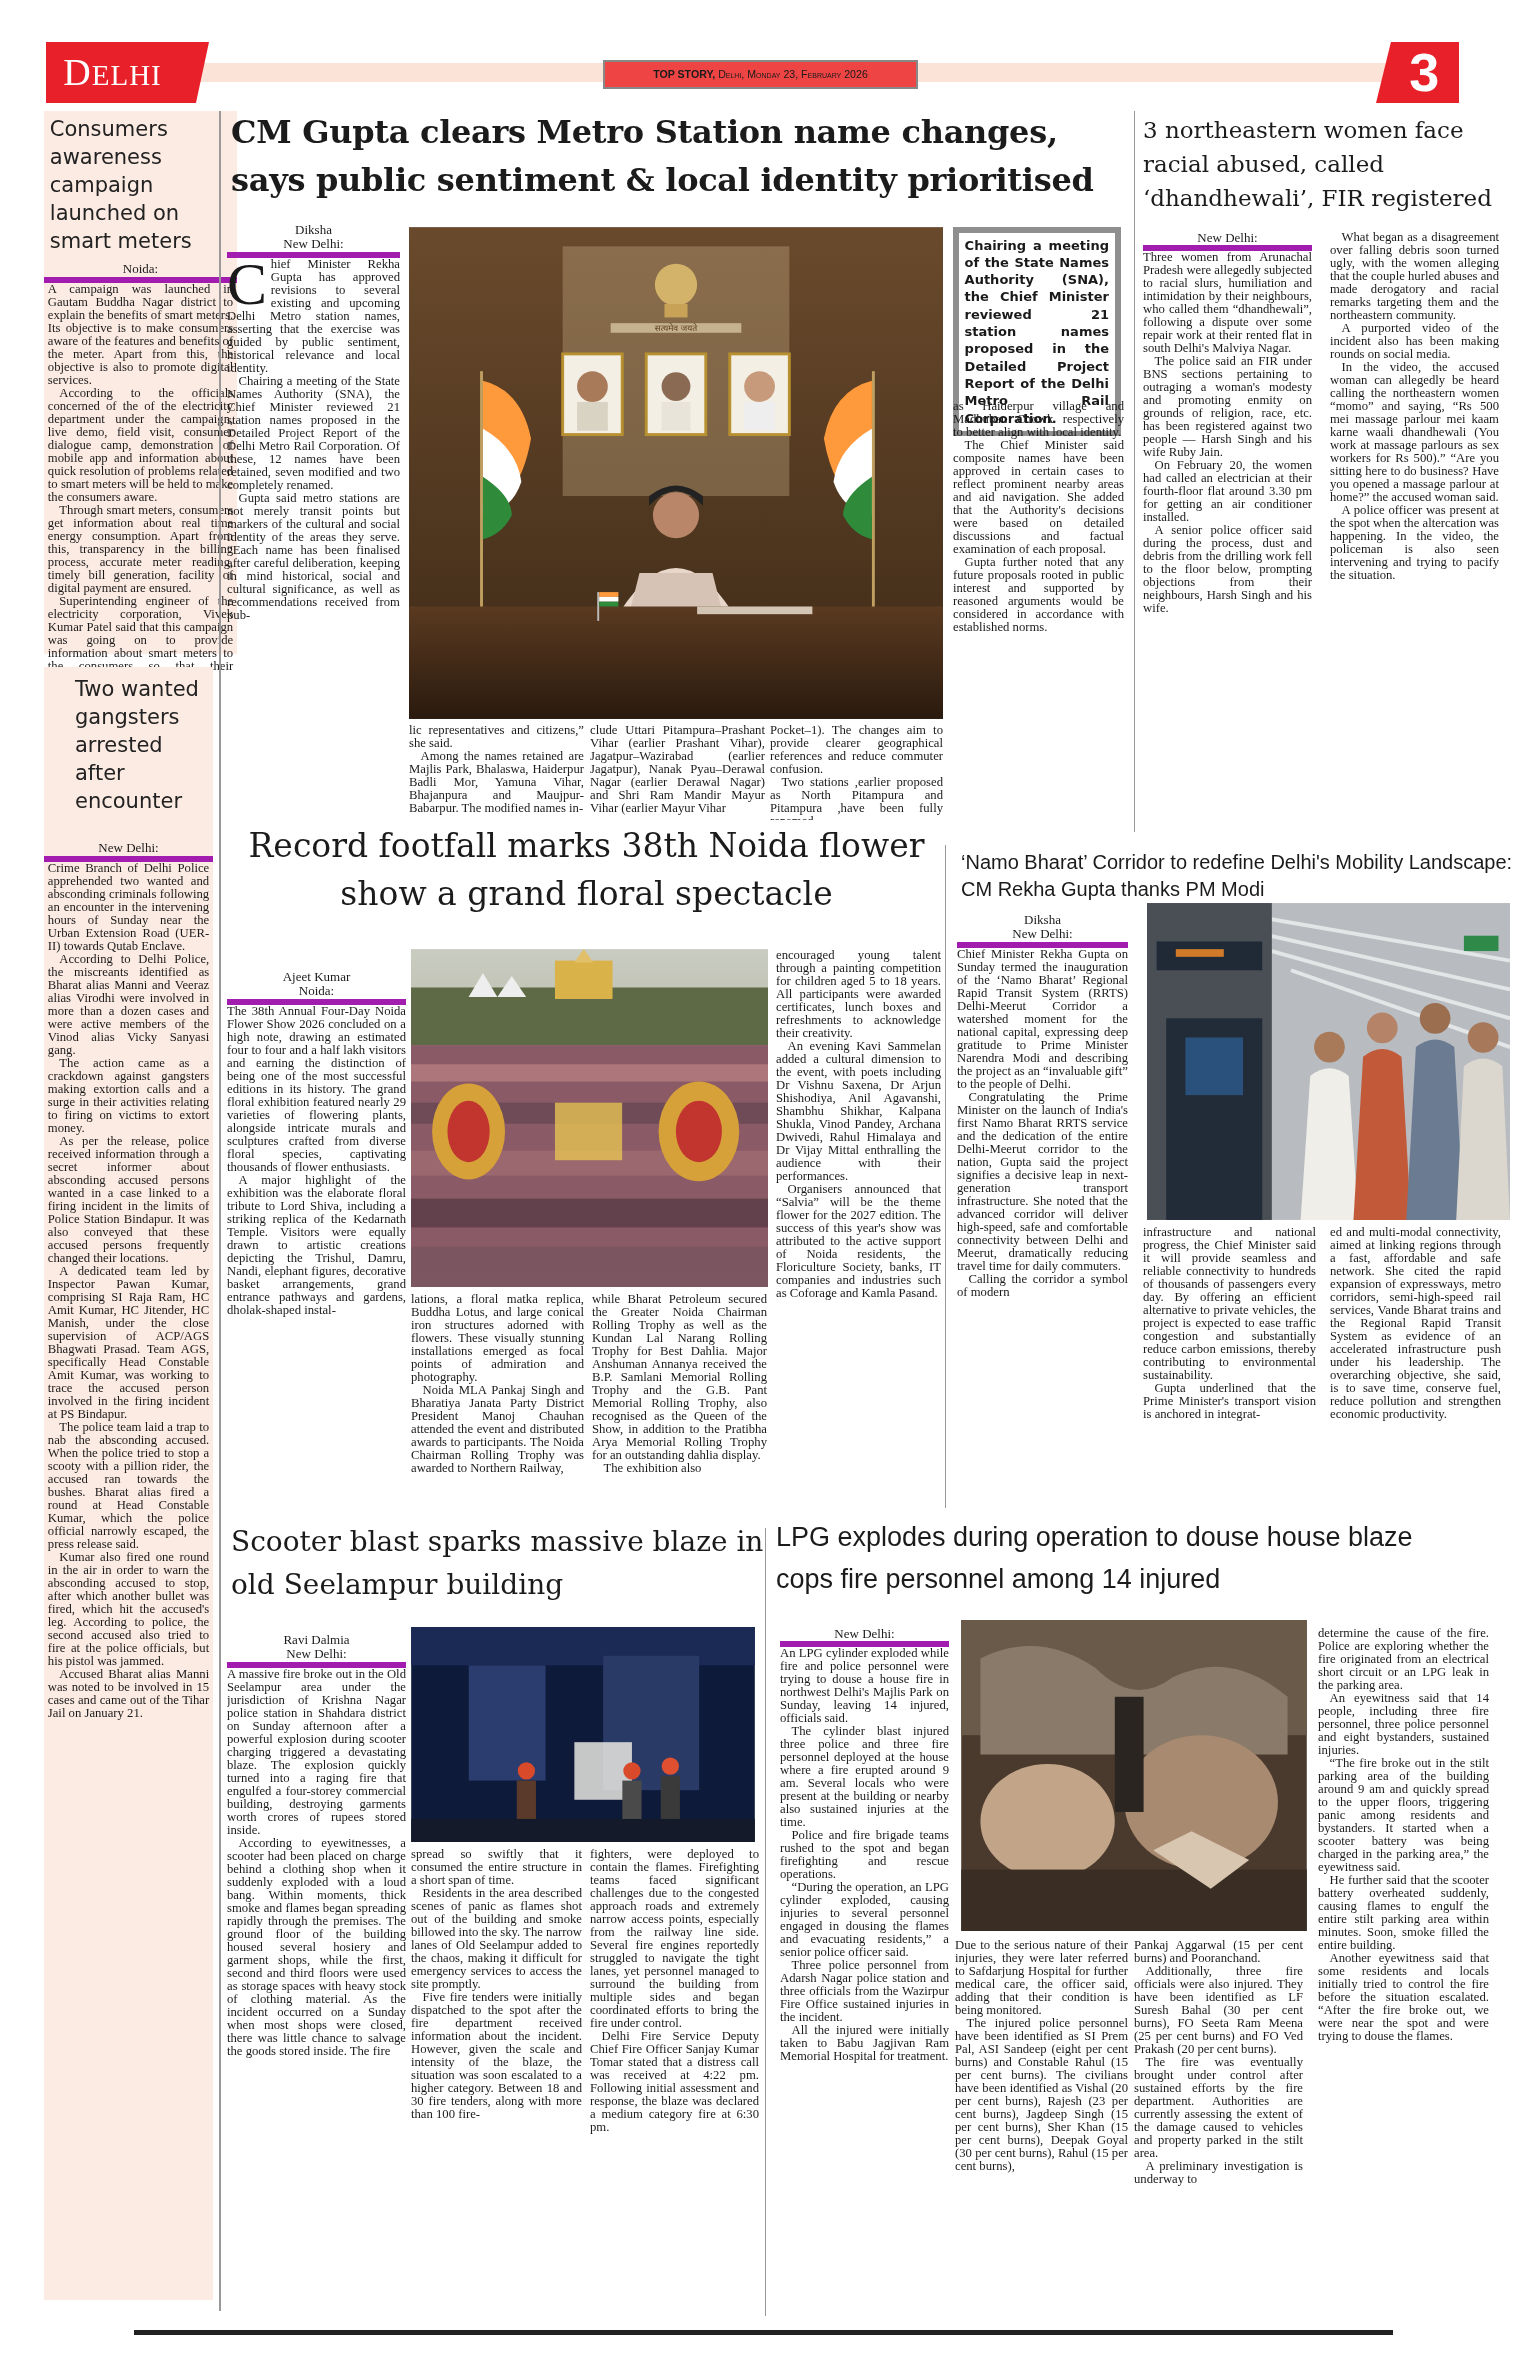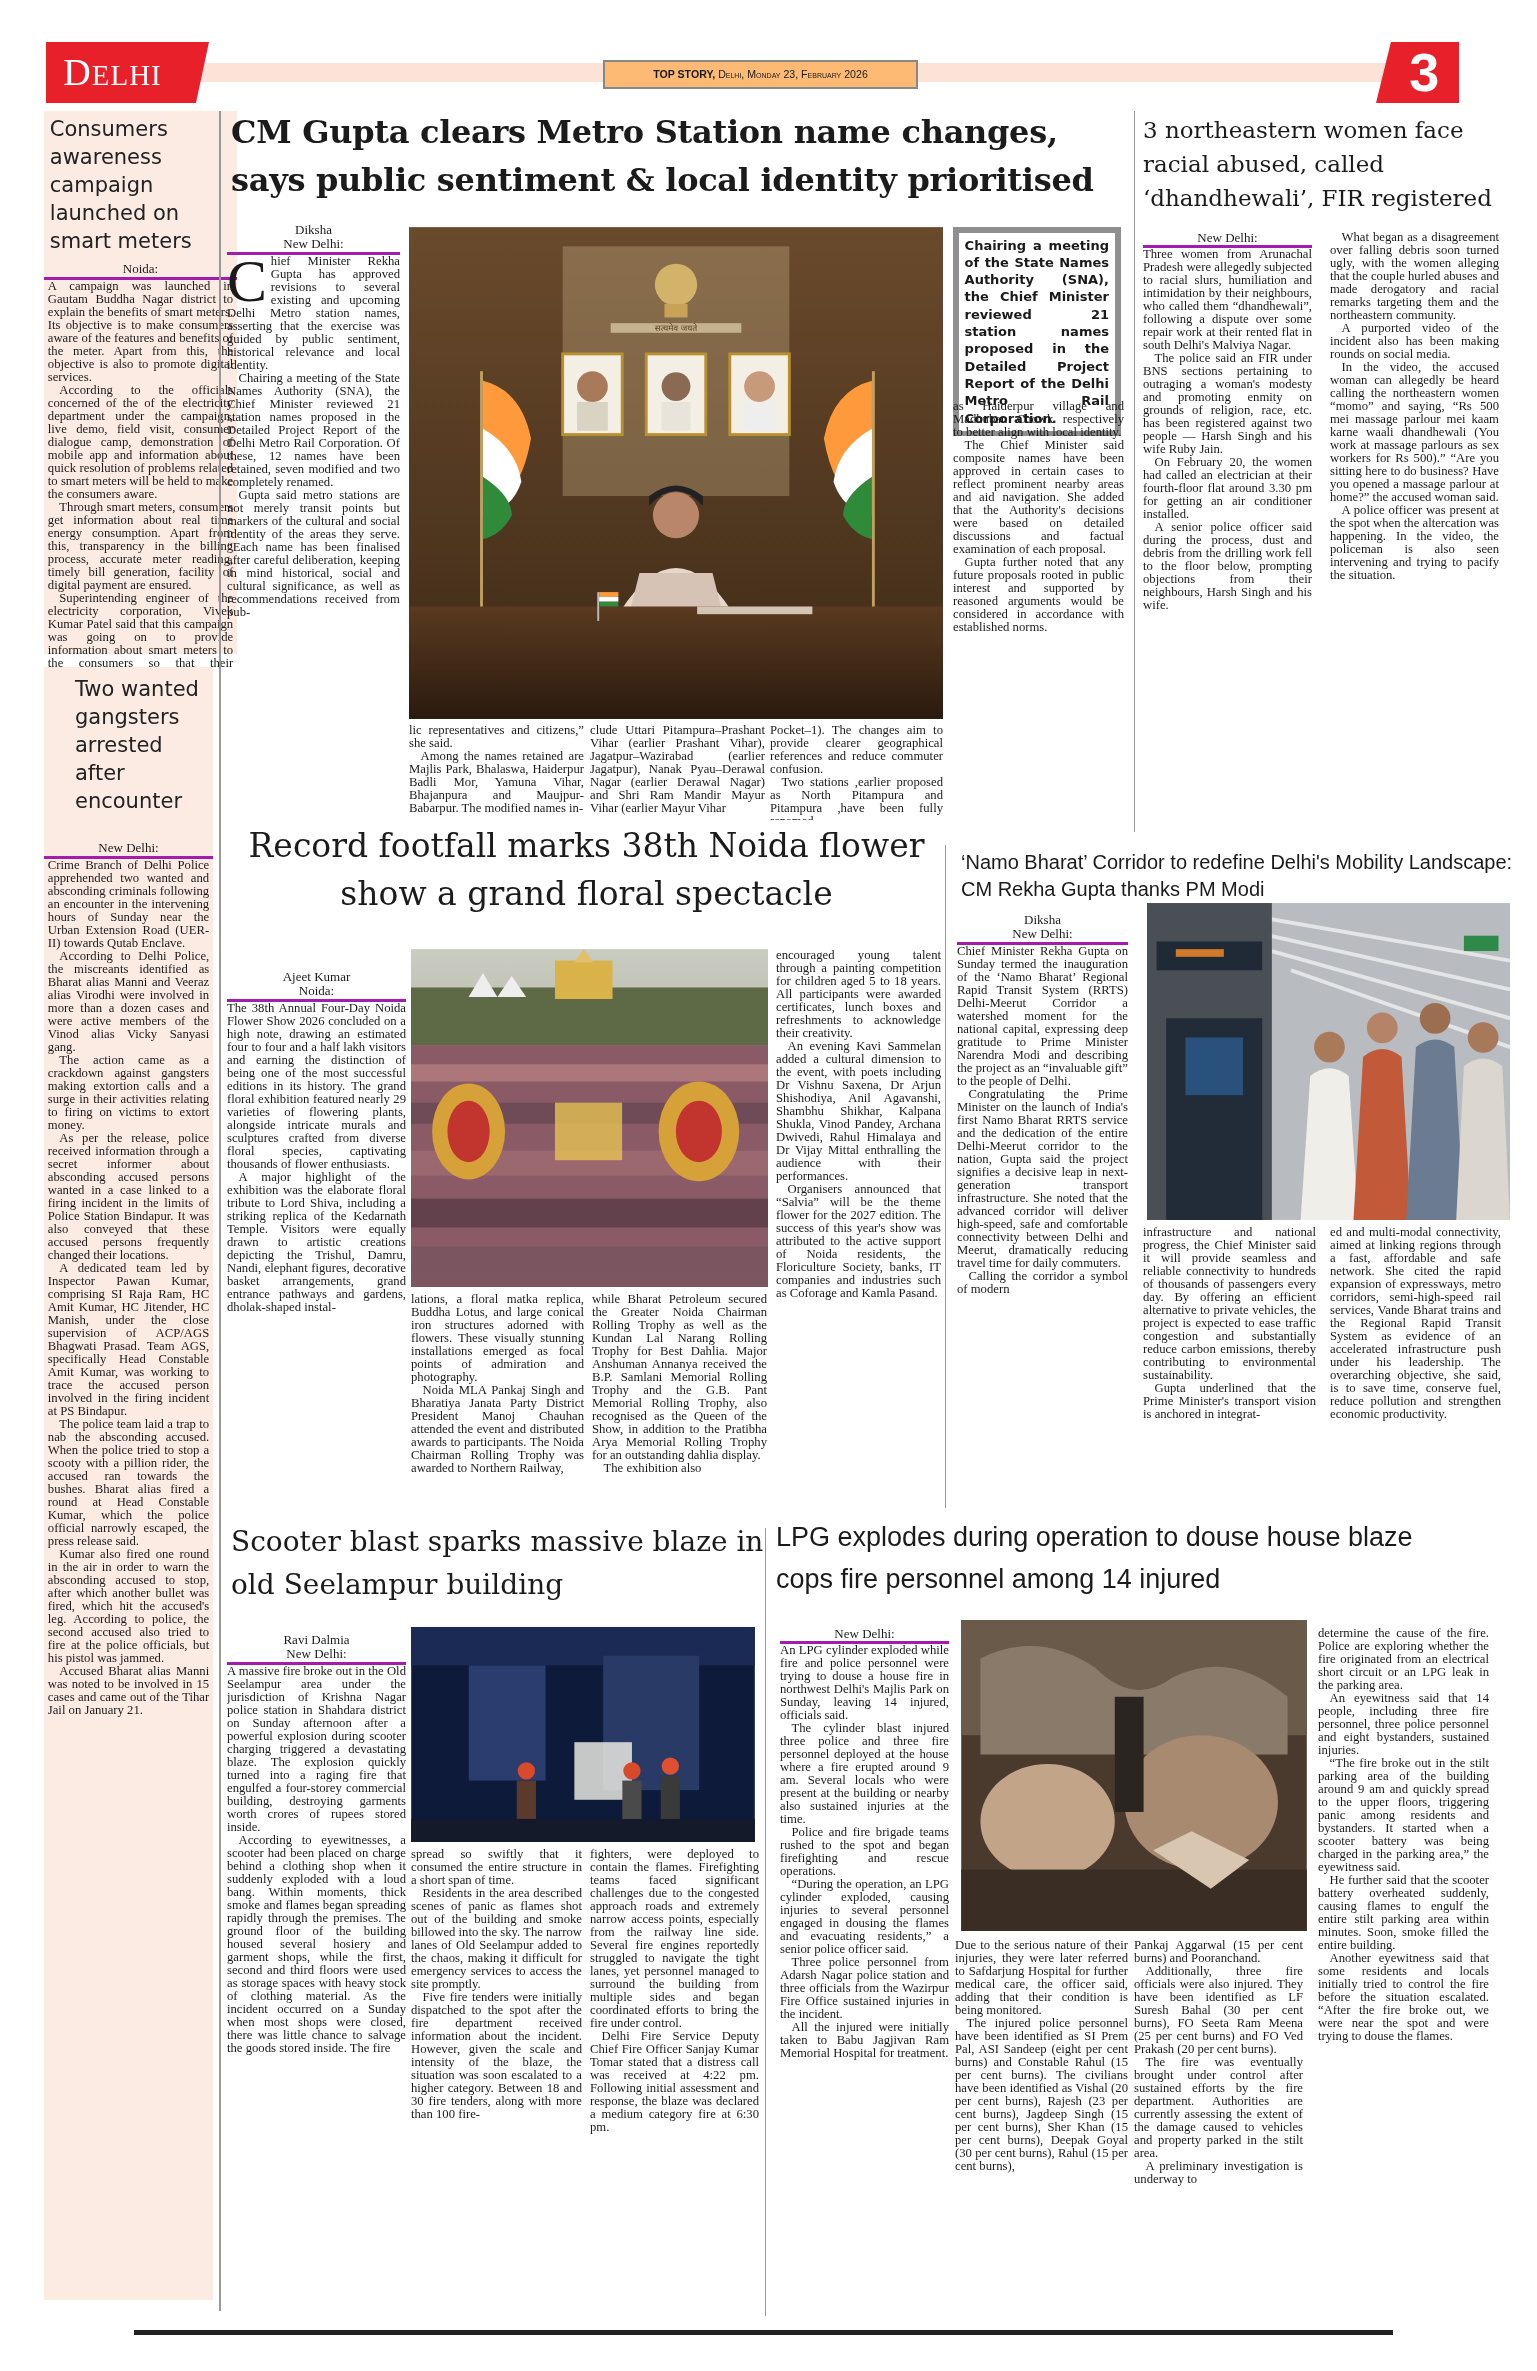--- a/index.html
+++ b/index.html
@@ -3,27 +3,27 @@
 <meta charset="utf-8">
 <style>
   html,body{margin:0;padding:0;background:#fff;}
   body{width:1537px;height:2372px;position:relative;overflow:hidden;font-family:"DejaVu Serif",serif;color:#1a1a1a;}
   .abs{position:absolute;}
   
   .mast-band{left:67px;top:63px;width:1388px;height:19px;background:#fbe3d7;}
   .sect-tag{left:46px;top:42px;width:163px;height:61px;background:#e8202a;clip-path:polygon(0 0,100% 0,92% 100%,0 100%);color:#fff;font-family:"Liberation Serif",serif;font-size:29px;line-height:61px;padding-left:17.3px;box-sizing:border-box;letter-spacing:1px;}
   .sect-tag .big{font-size:38px;}
   .page-no{left:1376px;top:42px;width:83px;height:61px;background:#e8202a;clip-path:polygon(18% 0,100% 0,100% 100%,0 100%);color:#fff;font-family:"Liberation Sans",sans-serif;font-weight:bold;font-size:54px;line-height:61px;text-align:center;padding-left:13.4px;box-sizing:border-box;}
-  .dateline{left:603px;top:60px;width:311px;height:25px;border:2.9px solid #888;background:#fdba74;font-family:"Liberation Sans",sans-serif;font-size:10.6px;line-height:25px;text-align:center;box-sizing:content-box;}
+  .dateline{left:603px;top:60px;width:311px;height:25px;border:2.9px solid #888;background:#ef4444;font-family:"Liberation Sans",sans-serif;font-size:10.6px;line-height:25px;text-align:center;box-sizing:content-box;}
   .dateline b{font-weight:bold;}
   .rule-bottom{left:134px;top:2330px;width:1259px;height:4.8px;background:#222;}
   
   .side-box{background:#fcebe3;}
   .side-head{font-family:"DejaVu Sans",sans-serif;font-size:21px;line-height:28px;color:#222;padding:3.8px 5.8px;}
-  .place{font-family:"Liberation Serif",serif;font-size:13px;text-align:center;border-bottom:3px solid #a21caf;line-height:14.4px;}
+  .place{font-family:"Liberation Serif",serif;font-size:13px;text-align:center;border-bottom:6px solid #a21caf;line-height:14.4px;}
   .body{font-family:"Liberation Serif",serif;font-size:12.7px;line-height:13px;text-align:justify;hyphens:auto;}
   .body p{margin:0;text-indent:11.5px;}
   .body p.first{text-indent:0;}
   .vrule{width:1.9px;background:#999;}
   .hl{font-family:"DejaVu Serif",serif;color:#1b1b1b;}
   .hl-sans{font-family:"Liberation Sans",sans-serif;color:#1b1b1b;}
   .col{overflow:hidden;}
   .dropcap{float:left;font-size:60px;line-height:48px;margin:1.9px 3.8px 0 0;font-family:"Liberation Serif",serif;}
   .quote-box{background:#8f8f8f;padding:5.8px;}
   .quote-box div{background:#fff;font-family:"DejaVu Sans",sans-serif;font-weight:bold;font-size:13px;line-height:17.3px;text-align:justify;padding:3.8px 5.8px;}

